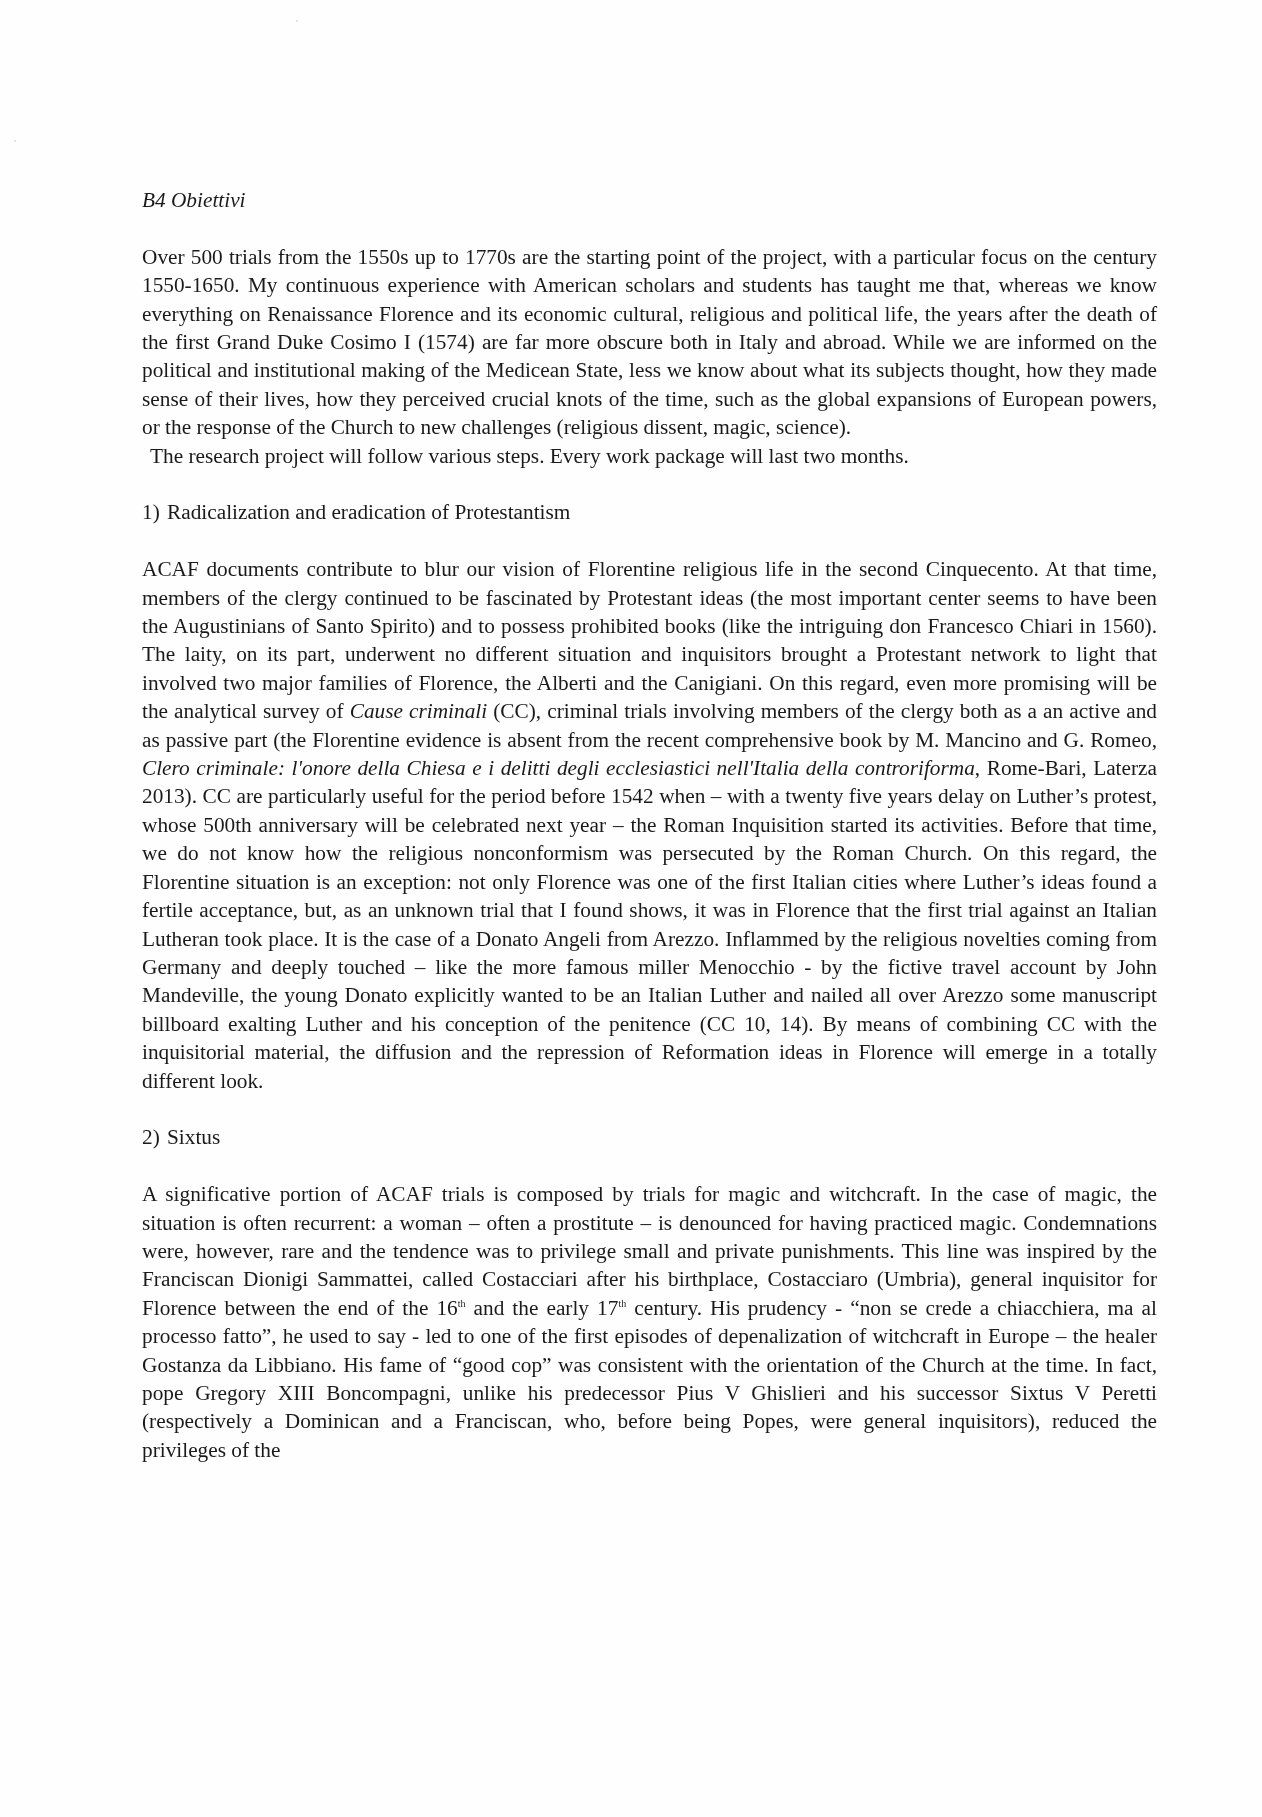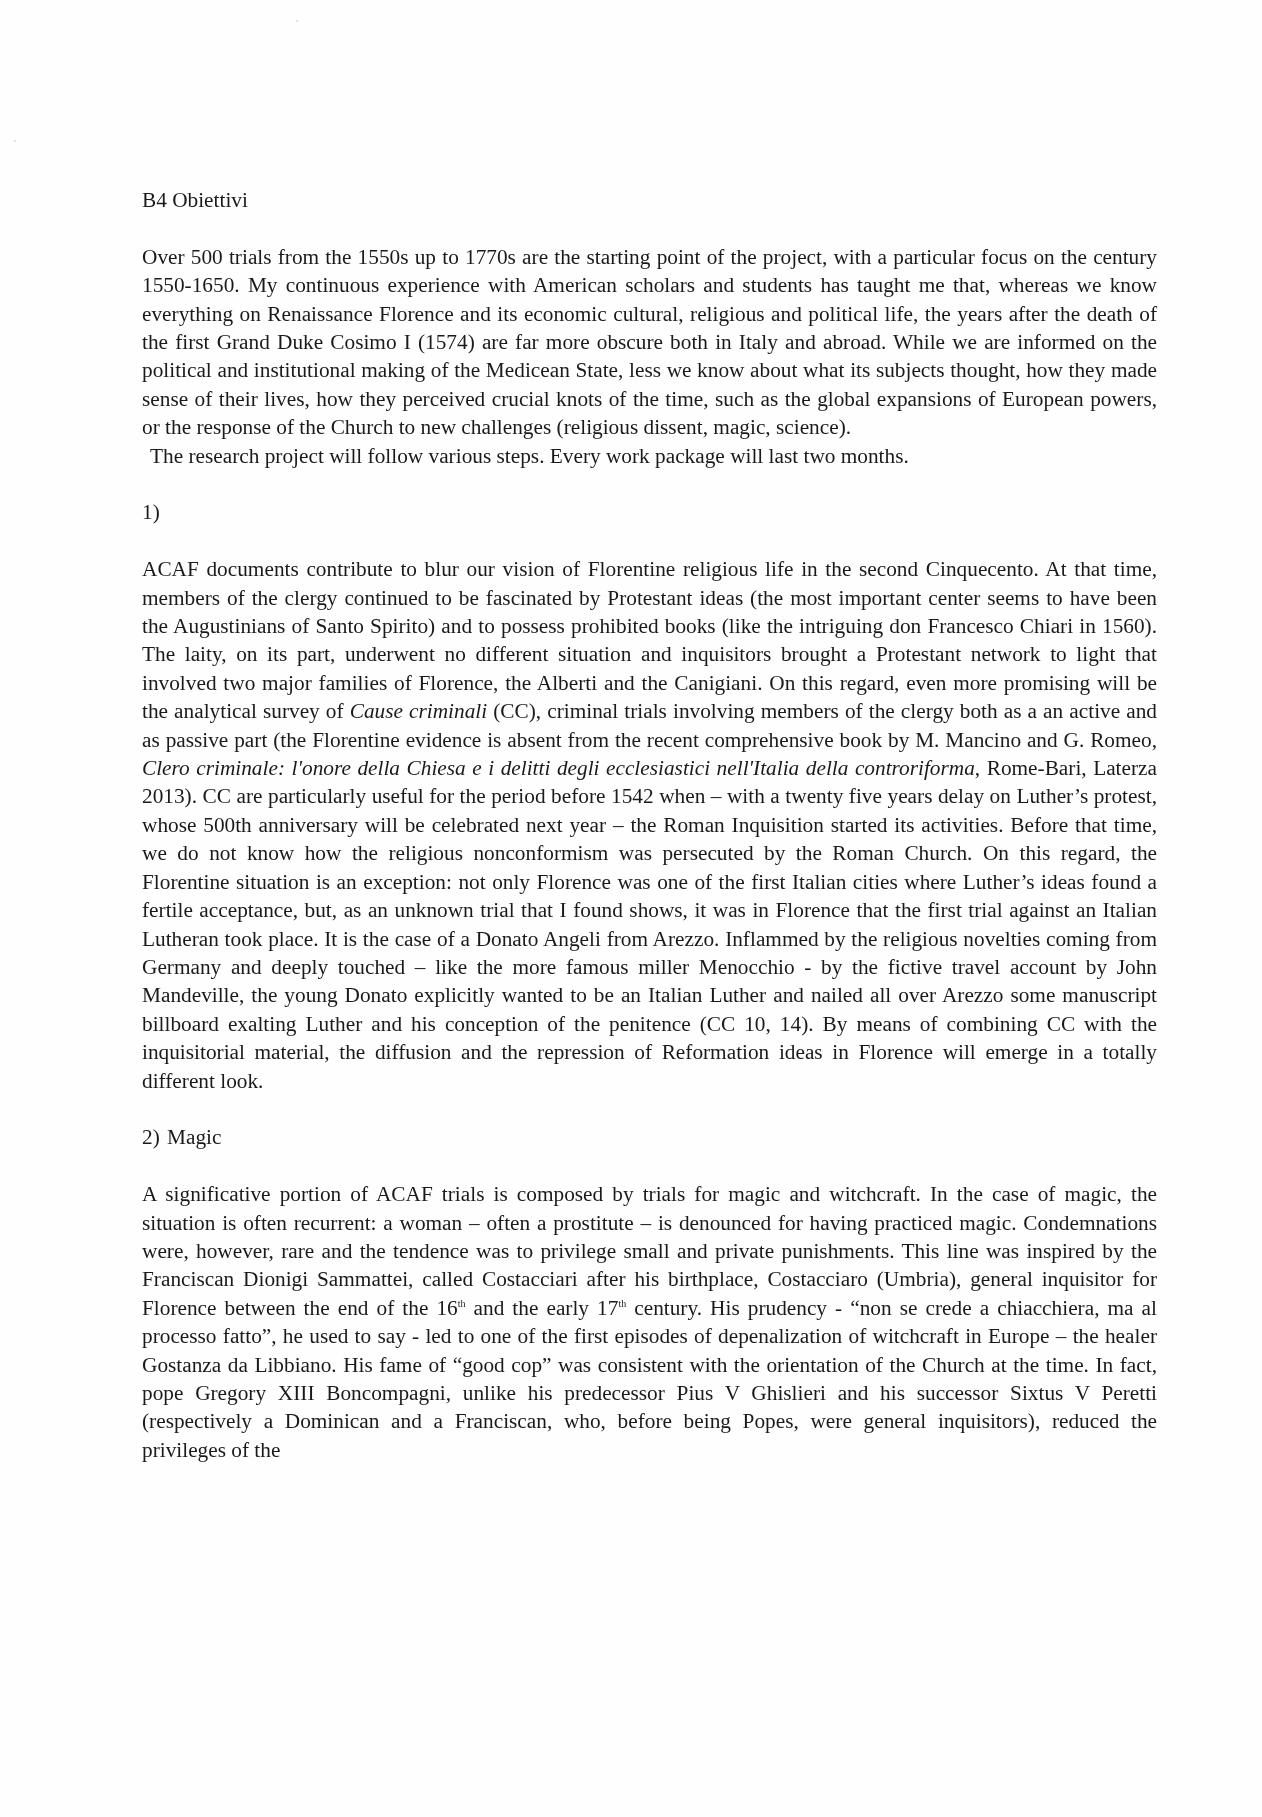--- a/index.html
+++ b/index.html
@@ -25,20 +25,21 @@
     left: 142px;
     top: 186px;
     width: 1015px;
     font-family: "Liberation Serif", "DejaVu Serif", serif;
     font-size: 21.3px;
     line-height: 28.4px;
     color: #1a1a1a;
   }
   .heading {
     margin: 0 0 28.4px 0;
+    font-style: italic;
   }
   .para {
     margin: 0;
     text-align: justify;
     text-justify: inter-word;
   }
   .para-last {
     text-align: left;
     margin-left: 8px;
   }
@@ -76,26 +77,27 @@
   <div class="content">
     <div class="heading">B4 Obiettivi</div>
 
     <p class="para">Over 500 trials from the 1550s up to 1770s are the starting point of the project, with a particular focus on the century 1550-1650. My continuous experience with American scholars and students has taught me that, whereas we know everything on Renaissance Florence and its economic cultural, religious and political life, the years after the death of the first Grand Duke Cosimo I (1574) are far more obscure both in Italy and abroad. While we are informed on the political and institutional making of the Medicean State, less we know about what its subjects thought, how they made sense of their lives, how they perceived crucial knots of the time, such as the global expansions of European powers, or the response of the Church to new challenges (religious dissent, magic, science).</p>
     <p class="para para-last">The research project will follow various steps. Every work package will last two months.</p>
 
     <div class="gap"></div>
 
     <div class="section-heading">
       <span class="section-num">1)</span>
+      <span>Radicalization and eradication of Protestantism</span>
     </div>
 
     <p class="para"><span>ACAF documents contribute to blur our vision of Florentine religious life in the second Cinquecento. At that time, members of the clergy continued to be fascinated by Protestant ideas (the most important center seems to have been the Augustinians of Santo Spirito) and to possess prohibited books (like the intriguing don Francesco Chiari in 1560). The laity, on its part, underwent no different situation and inquisitors brought a Protestant network to light that involved two major families of Florence, the Alberti and the Canigiani. On this regard, even more promising will be the analytical survey of </span><i>Cause criminali</i><span> (CC), criminal trials involving members of the clergy both as a an active and as passive part (the Florentine evidence is absent from the recent comprehensive book by M. Mancino and G. Romeo, </span><i>Clero criminale: l'onore della Chiesa e i delitti degli ecclesiastici nell'Italia della controriforma</i><span>, Rome-Bari, Laterza 2013). CC are particularly useful for the period before 1542 when – with a twenty five years delay on Luther’s protest, whose 500th anniversary will be celebrated next year – the Roman Inquisition started its activities. Before that time, we do not know how the religious nonconformism was persecuted by the Roman Church. On this regard, the Florentine situation is an exception: not only Florence was one of the first Italian cities where Luther’s ideas found a fertile acceptance, but, as an unknown trial that I found shows, it was in Florence that the first trial against an Italian Lutheran took place. It is the case of a Donato Angeli from Arezzo. Inflammed by the religious novelties coming from Germany and deeply touched – like the more famous miller Menocchio - by the fictive travel account by John Mandeville, the young Donato explicitly wanted to be an Italian Luther and nailed all over Arezzo some manuscript billboard exalting Luther and his conception of the penitence (CC 10, 14). By means of combining CC with the inquisitorial material, the diffusion and the repression of Reformation ideas in Florence will emerge in a totally different look.</span></p>
 
     <div class="gap"></div>
 
     <div class="section-heading">
       <span class="section-num">2)</span>
-      <span>Magic</span>
+      <span>Sixtus</span>
     </div>
 
     <p class="para"><span>A significative portion of ACAF trials is composed by trials for magic and witchcraft. In the case of magic, the situation is often recurrent: a woman – often a prostitute – is denounced for having practiced magic. Condemnations were, however, rare and the tendence was to privilege small and private punishments. This line was inspired by the Franciscan Dionigi Sammattei, called Costacciari after his birthplace, Costacciaro (Umbria), general inquisitor for Florence between the end of the 16</span><sup>th</sup><span> and the early 17</span><sup>th</sup><span> century. His prudency - “non se crede a chiacchiera, ma al processo fatto”, he used to say - led to one of the first episodes of depenalization of witchcraft in Europe – the healer Gostanza da Libbiano. His fame of “good cop” was consistent with the orientation of the Church at the time. In fact, pope Gregory XIII Boncompagni, unlike his predecessor Pius V Ghislieri and his successor Sixtus V Peretti (respectively a Dominican and a Franciscan, who, before being Popes, were general inquisitors), reduced the privileges of the</span></p>
   </div>
 </div>
 
 </body></html>

